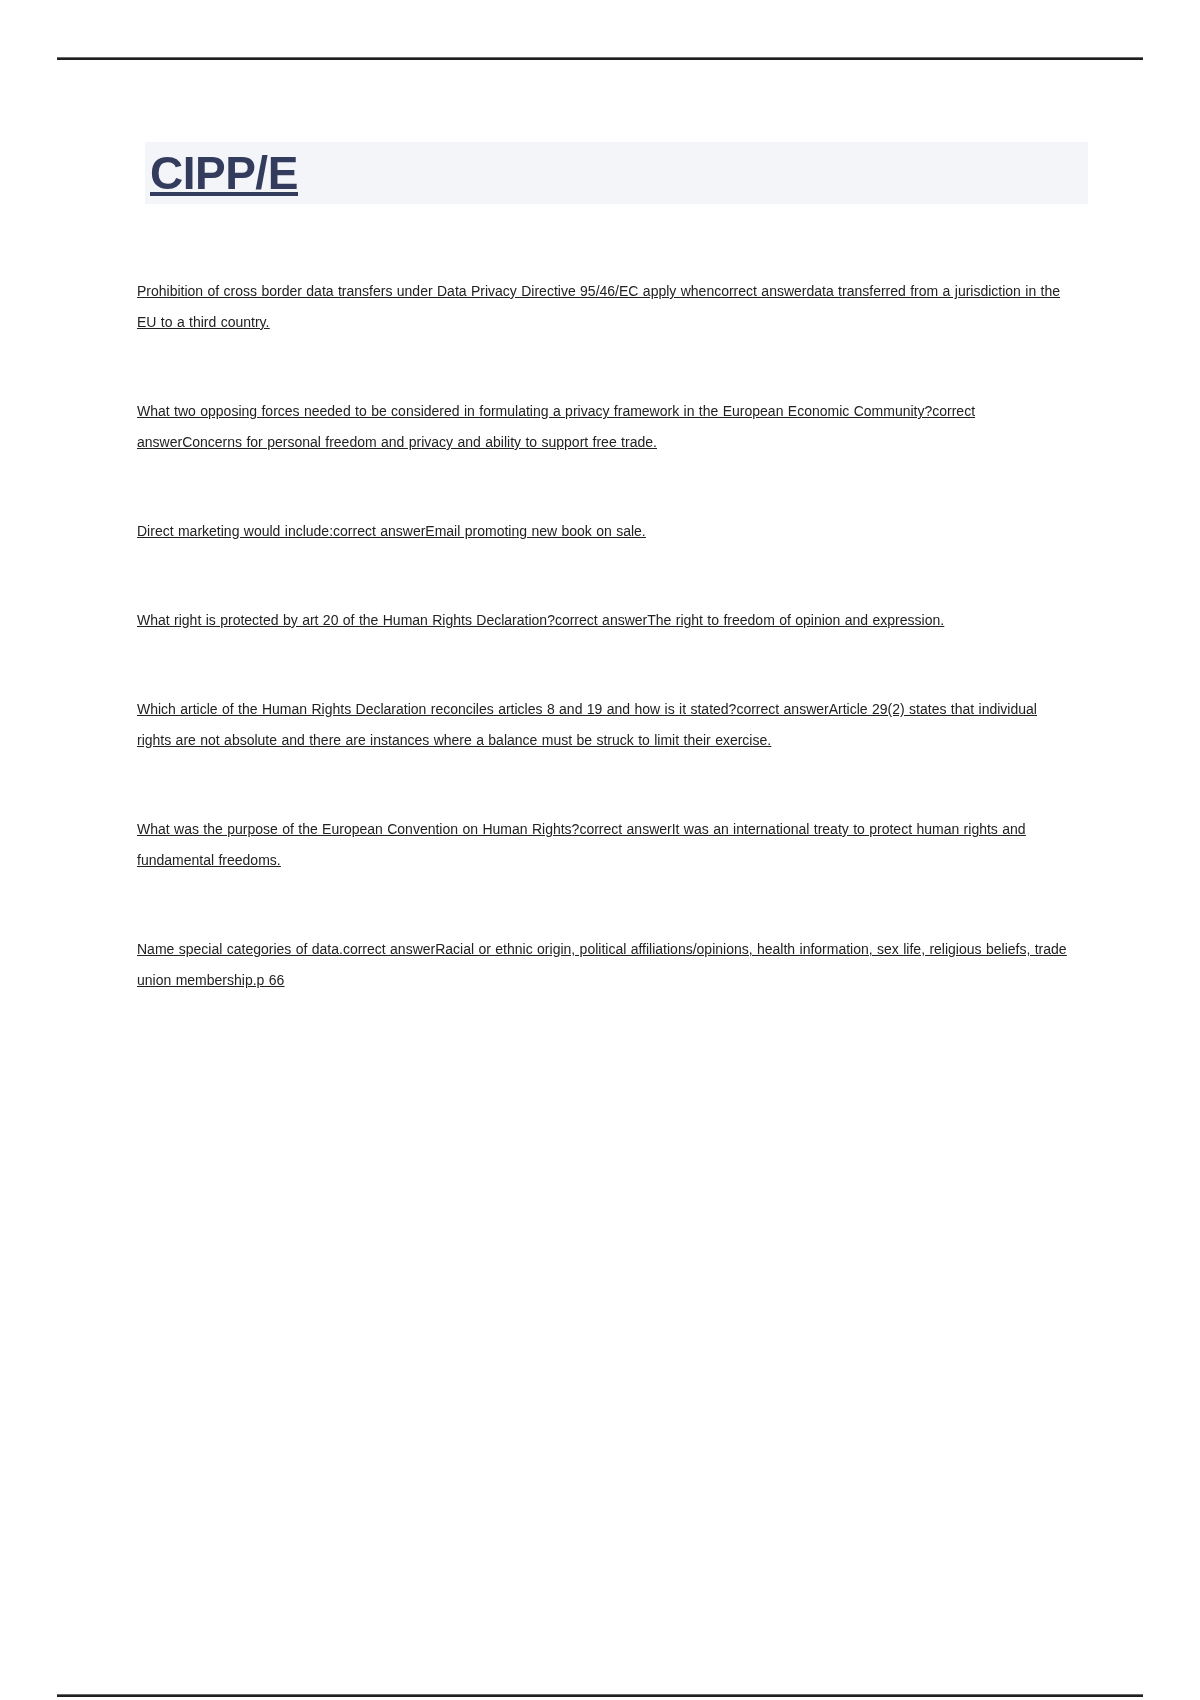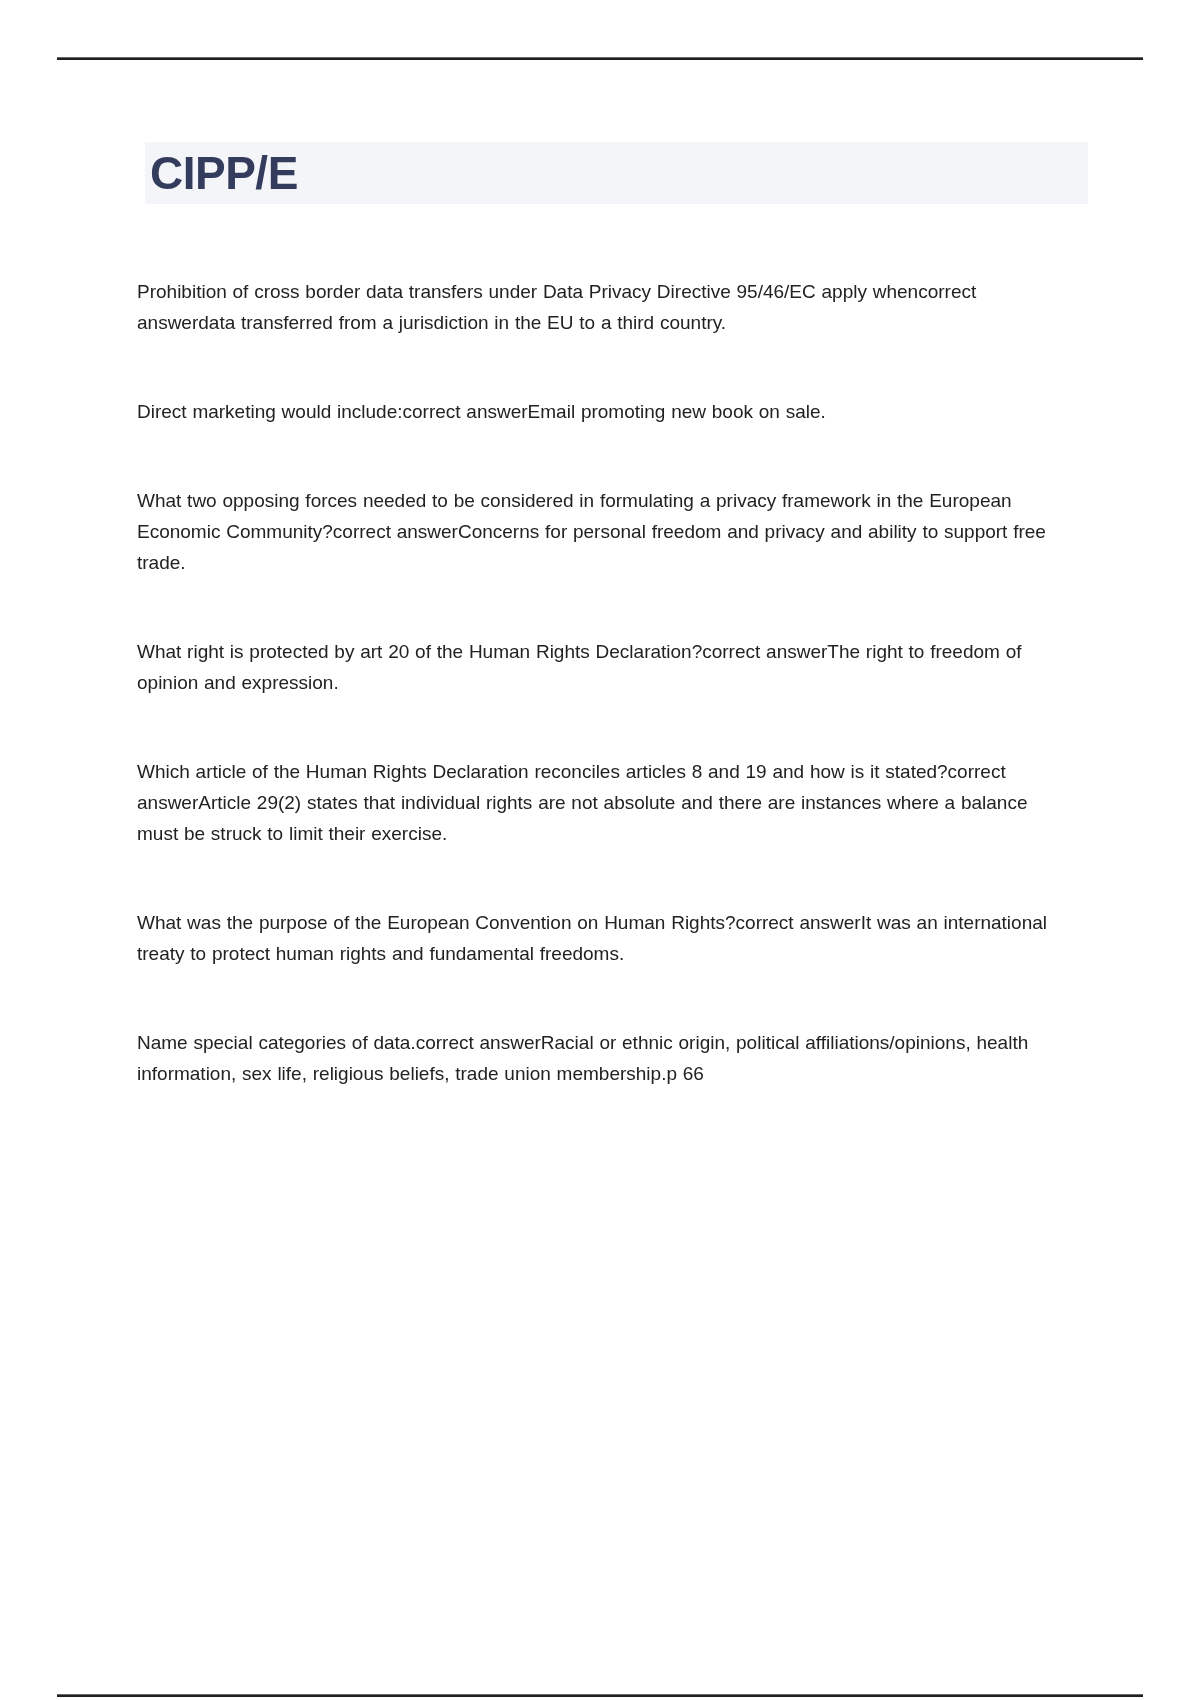--- a/index.html
+++ b/index.html
@@ -1,15 +1,15 @@
 <!DOCTYPE html>
 <html><head>
 <meta charset="utf-8">
 <style>
-  * { margin: 0; padding: 0; box-sizing: border-box; }
+  * { margin: 0; padding: 0; box-sizing: border-box; text-decoration: underline; }
 
   html, body {
     background: #ffffff;
     font-family: "Liberation Sans", sans-serif;
   }
 
   .page {
     position: relative;
     width: 1200px;
     height: 1700px;
@@ -49,42 +49,42 @@
   }
 
   .content {
     position: absolute;
     left: 137px;
     top: 276px;
     width: 935px;
   }
 
   .content p {
-    font-size: 19px;
+    font-size: 14px;
     line-height: 31px;
     color: #222222;
     margin: 0 0 58px 0;
     word-spacing: 0.5px;
   }
 </style>
 </head>
 <body>
 
 <div class="page">
 
   <div class="rule rule-top"></div>
 
   <div class="title-bar">
     <span class="title-text">CIPP/E</span>
   </div>
 
   <div class="content">
     <p>Prohibition of cross border data transfers under Data Privacy Directive 95/46/EC apply whencorrect answerdata transferred from a jurisdiction in the EU to a third country.</p>
+    <p>What two opposing forces needed to be considered in formulating a privacy framework in the European Economic Community?correct answerConcerns for personal freedom and privacy and ability to support free trade.</p>
     <p>Direct marketing would include:correct answerEmail promoting new book on sale.</p>
-    <p>What two opposing forces needed to be considered in formulating a privacy framework in the European Economic Community?correct answerConcerns for personal freedom and privacy and ability to support free trade.</p>
     <p>What right is protected by art 20 of the Human Rights Declaration?correct answerThe right to freedom of opinion and expression.</p>
     <p>Which article of the Human Rights Declaration reconciles articles 8 and 19 and how is it stated?correct answerArticle 29(2) states that individual rights are not absolute and there are instances where a balance must be struck to limit their exercise.</p>
     <p>What was the purpose of the European Convention on Human Rights?correct answerIt was an international treaty to protect human rights and fundamental freedoms.</p>
     <p>Name special categories of data.correct answerRacial or ethnic origin, political affiliations/opinions, health information, sex life, religious beliefs, trade union membership.p 66</p>
   </div>
 
   <div class="rule rule-bottom"></div>
 
 </div>
 

